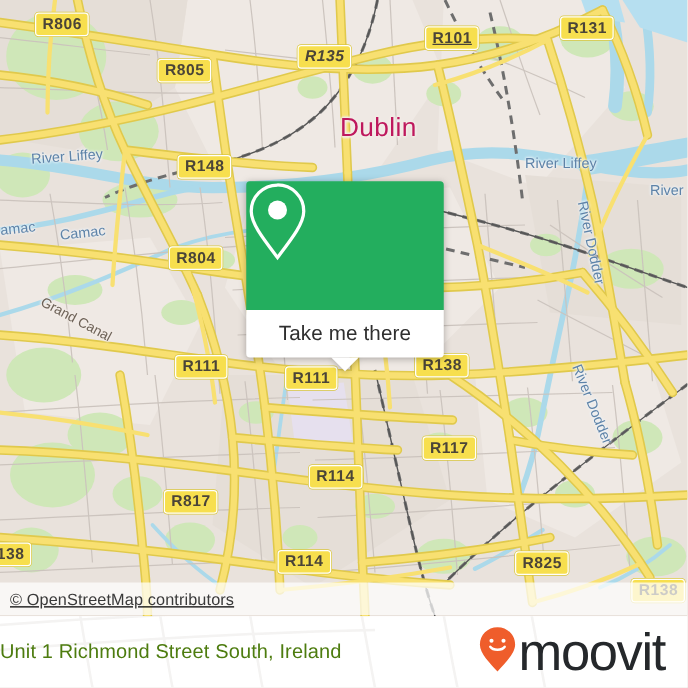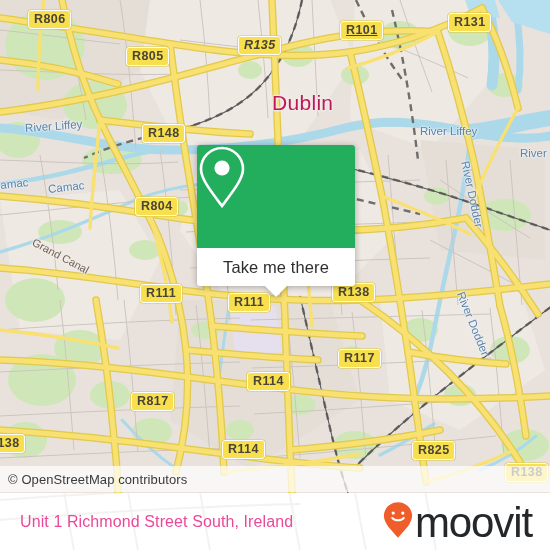--- a/index.html
+++ b/index.html
@@ -84,40 +84,40 @@
     width:0;height:0;
     border-left:11px solid transparent;
     border-right:11px solid transparent;
     border-top:11px solid #ffffff;
   }
 
   
   #attribution{
     position:absolute;left:0;top:466px;width:550px;height:26px;
     background:rgba(255,255,255,.72);
-    display:flex;align-items:center;
+    display:flex;align-items:center;text-decoration:underline;
   }
   #attribution-text{
     font-size:13px;color:#3a3a3a;padding-left:8px;letter-spacing:.1px;
   }
 
   
   #footer{
     position:absolute;left:0;top:493px;width:550px;height:57px;
     background:#ffffff;
     display:flex;align-items:center;
     overflow:hidden;
   }
   #footer-watermark{
     position:absolute;left:0;top:-493px;width:550px;height:550px;
     opacity:.16;pointer-events:none;
   }
   #footer-address{
     position:relative;
-    font-size:16px;color:#ec4899;padding-left:20px;letter-spacing:.1px;
+    font-size:16px;color:#4d7c0f;letter-spacing:.1px;
     z-index:2;
   }
   #brand{
     position:absolute;right:18px;top:50%;transform:translateY(-50%);
     display:flex;align-items:center;gap:2px;z-index:2;
   }
   #brand-wordmark{
     font-size:42px;color:#25282b;letter-spacing:-1.1px;
     line-height:31px;font-weight:400;
   }

